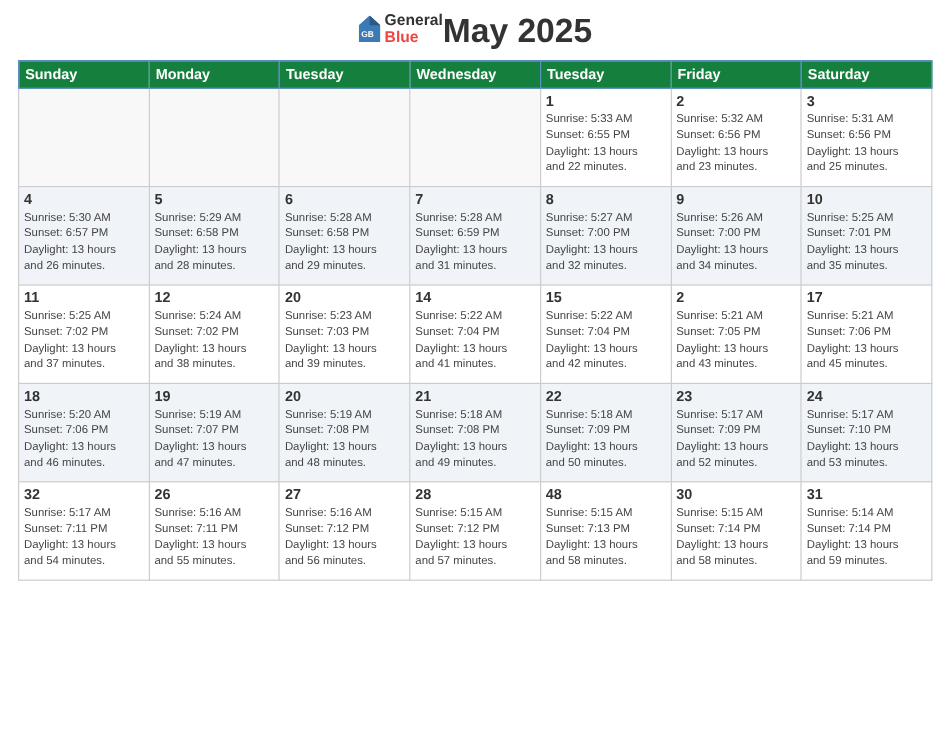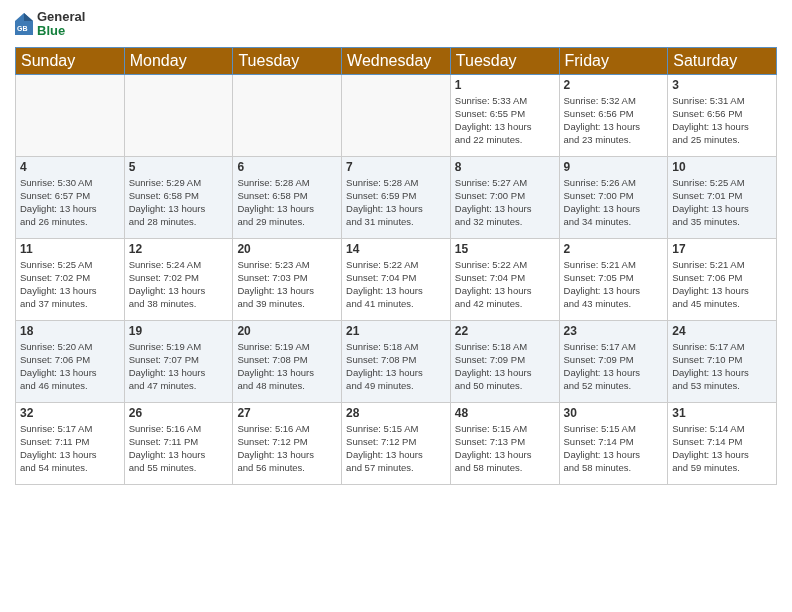--- a/index.html
+++ b/index.html
@@ -13,35 +13,34 @@
     .page {
       width: 792px;
       height: 612px;
       padding: 10px 15px 10px 15px;
     }
     .header {
       display: flex;
       justify-content: center;
       align-items: flex-start;
       margin-bottom: 8px;
-      flex-direction: column;
     }
     .logo {
       display: flex;
       align-items: center;
     }
     .logo-text {
       display: flex;
       flex-direction: column;
       font-size: 13px;
       font-weight: bold;
       line-height: 1.1;
     }
     .logo-general { color: #333; }
-    .logo-blue { color: #15803d; }
+    .logo-blue { color: #ef4444; }
     .logo-icon {
       width: 18px;
       height: 22px;
       margin-right: 4px;
     }
     .title-block {
       text-align: right;
     }
     .month-title {
       font-size: 28px;
@@ -51,26 +50,26 @@
     .location {
       font-size: 14px;
       color: #555;
     }
     table {
       width: 100%;
       border-collapse: collapse;
       table-layout: fixed;
     }
     .day-header {
-      background-color: #a16207;
+      background-color: #15803d;
       color: white;
       text-align: left;
       padding: 4px 5px;
-      font-size: 16px;
-      font-weight: normal;
+      font-size: 12px;
+      font-weight: bold;
       border: 1px solid #5a8fc0;
     }
     .calendar-cell {
       border: 1px solid #ccc;
       vertical-align: top;
       padding: 3px 4px;
       height: 82px;
       background: #fff;
       font-size: 10px;
       color: #333;
@@ -103,20 +102,21 @@
         <polygon points="9,0 18,8 18,22 0,22 0,8" fill="#3d7ab5"></polygon>
         <polygon points="9,0 18,8 9,8" fill="#2a5a8a"></polygon>
         <text x="2" y="18" font-size="7" fill="white" font-weight="bold">GB</text>
       </svg>
       <div class="logo-text">
         <span class="logo-general">General</span>
         <span class="logo-blue">Blue</span>
       </div>
     </div>
     <div class="title-block">
+      <div class="month-title">May 2025</div>
     </div>
   </div>
 
   <table>
     <thead>
       <tr>
       <th class="day-header">Sunday</th>
           <th class="day-header">Monday</th>
           <th class="day-header">Tuesday</th>
           <th class="day-header">Wednesday</th>

